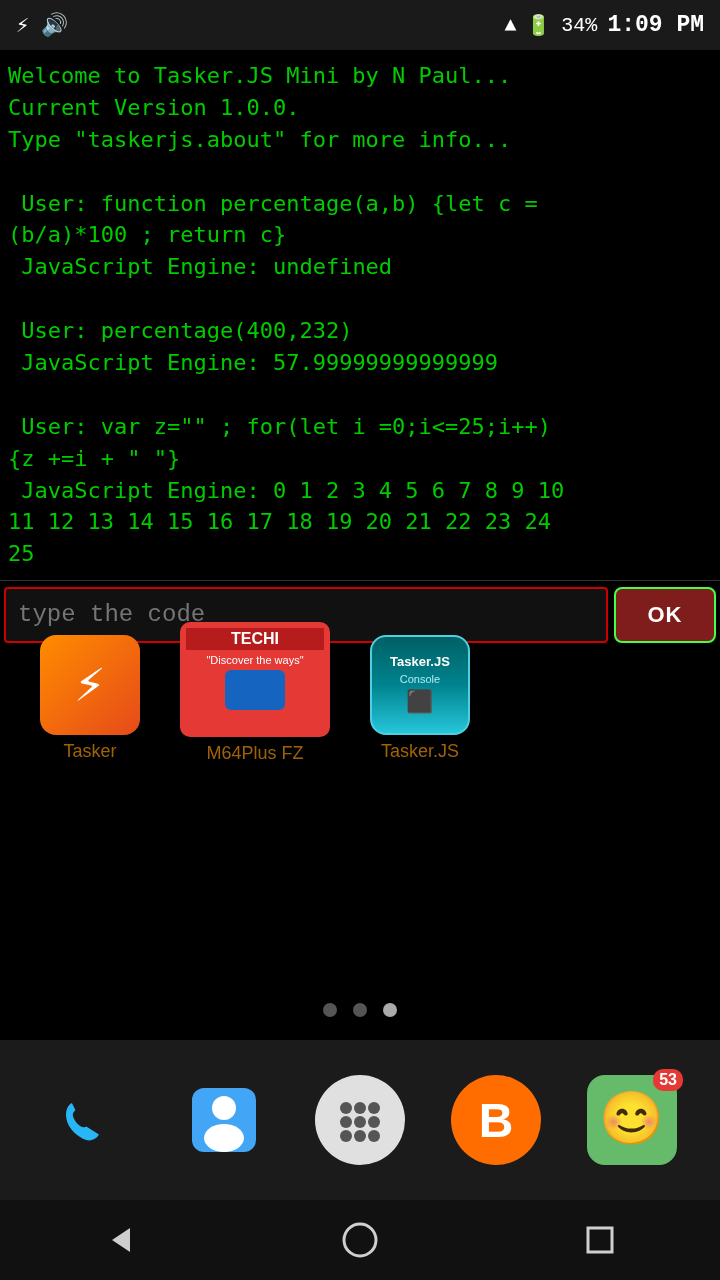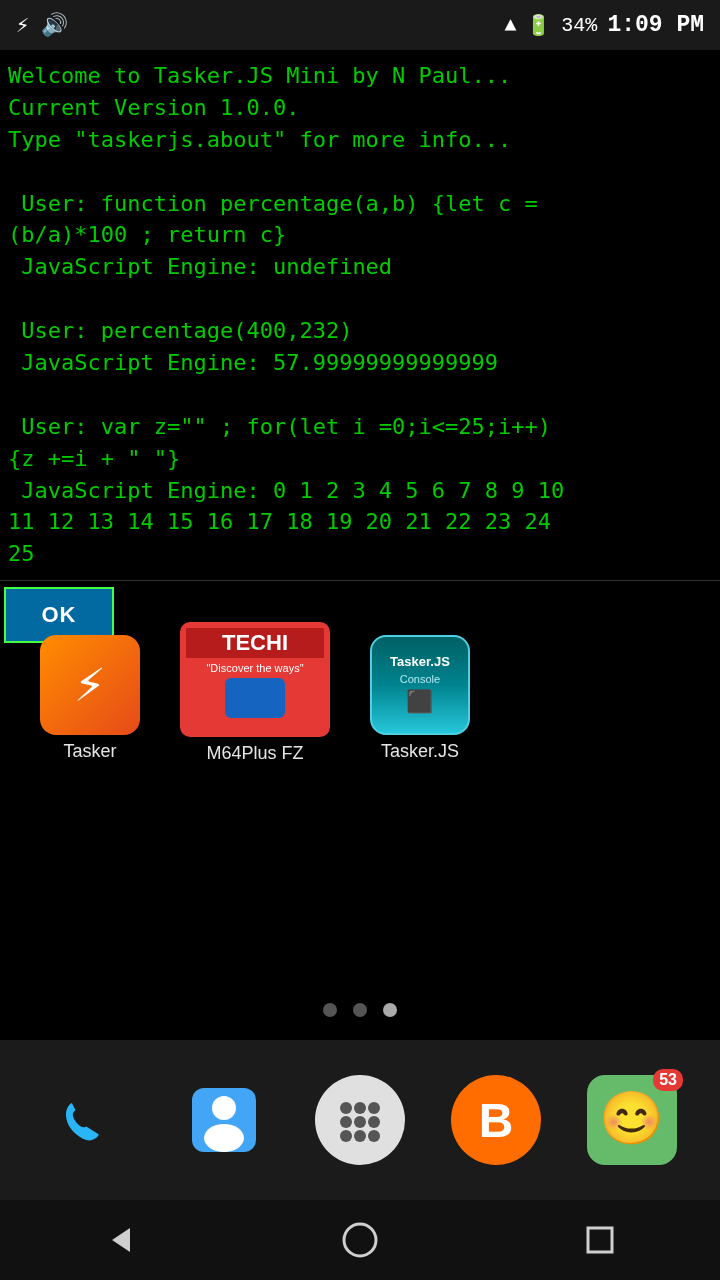--- a/index.html
+++ b/index.html
@@ -75,41 +75,41 @@
       background: #111;
       border: 2px solid #cc0000;
       border-radius: 4px;
       color: #888;
       font-size: 24px;
       padding: 0 12px;
       font-family: 'Courier New', Courier, monospace;
       outline: none;
     }
     .ok-button {
-      width: 110px;
+      width: 102px;
       height: 56px;
-      background: #0369a1;
+      background: #7f1d1d;
       border: 2px solid #44ff44;
-      border-radius: 0;
+      border-radius: 8px;
       color: #fff;
       font-size: 22px;
       font-weight: bold;
       cursor: pointer;
       letter-spacing: 1px;
     }
 
     .app-icon-wrapper {
       display: flex;
       flex-direction: column;
       align-items: center;
       gap: 6px;
       cursor: pointer;
     }
     .app-label {
-      color: #e5e5e5;
+      color: #a16207;
       font-family: sans-serif;
       font-size: 18px;
       text-shadow: 1px 1px 2px #000;
     }
 
     
     .dots-indicator {
       display: flex;
       align-items: center;
       justify-content: center;
@@ -243,21 +243,21 @@
       align-items: center;
       justify-content: flex-start;
       padding: 6px;
       position: relative;
     }
     .m64-card-top {
       background: #b71c1c;
       width: 100%;
       color: #fff;
       font-family: sans-serif;
-      font-size: 22px;
+      font-size: 16px;
       font-weight: bold;
       text-align: center;
       padding: 2px 0;
     }
     .m64-card-sub {
       color: #fff;
       font-family: sans-serif;
       font-size: 11px;
       margin-top: 4px;
       text-align: center;
@@ -332,20 +332,21 @@
  JavaScript Engine: 57.99999999999999
 
  User: var z="" ; for(let i =0;i&lt;=25;i++)
 {z +=i + " "}
  JavaScript Engine: 0 1 2 3 4 5 6 7 8 9 10
 11 12 13 14 15 16 17 18 19 20 21 22 23 24
 25</pre>
 </div>
 
 <div class="input-row">
+  <input class="code-input" type="text" placeholder="type the code" style="">
   <button class="ok-button">OK</button>
 </div>
 
 <div class="app-row-overlay">
 
   <div class="app-icon-wrapper">
     <div class="tasker-app-icon">
       <span style="color:#fff;">⚡</span>
     </div>
     <span class="app-label">Tasker</span>

